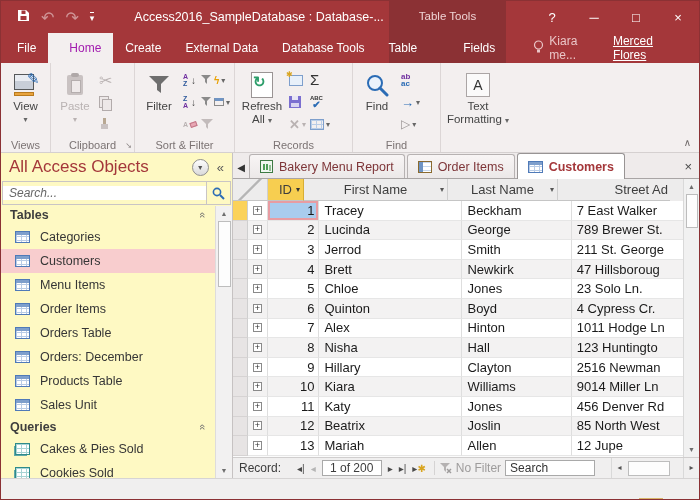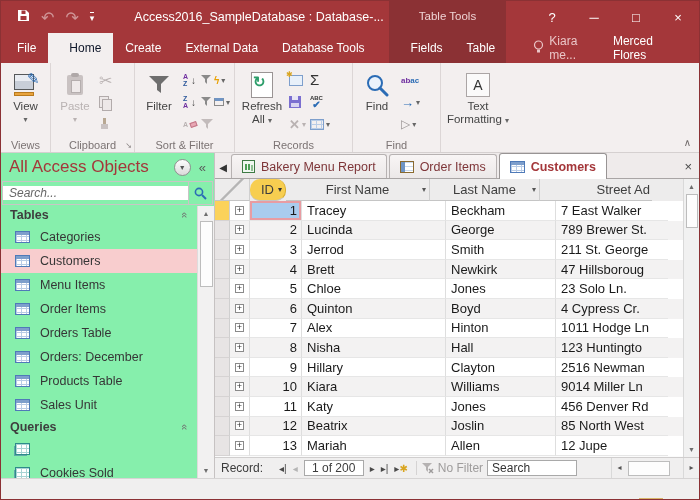--- a/index.html
+++ b/index.html
@@ -12,24 +12,24 @@
   .ctx-title { position:absolute; left:388px; top:9px; width:117px; text-align:center; font-size:11.5px; color:#EFD3D4; }
   .titlerow { position:absolute; top:0; left:0; right:0; height:32px; display:flex; align-items:center; }
   .qat { display:flex; align-items:center; gap:11px; margin-left:16px; }
   .qat .dis { color:#CF9496; }
   .qat-more { font-size:9px; border-top:1.5px solid #fff; line-height:8px; padding-top:1px; }
   .title-text { margin-left:40px; font-size:12.5px; white-space:nowrap; }
   .wincontrols { position:absolute; right:0; top:0; height:32px; display:flex; align-items:center; }
   .wbtn { width:42px; text-align:center; font-size:13px; cursor:default; }
   .tabrow { position:absolute; bottom:0; left:0; right:0; height:30px; display:flex; align-items:stretch; font-size:12px; }
   .rtab { padding:0 12px; display:flex; align-items:center; white-space:nowrap; }
-  .rtab.active { background:#F3EFEF; color:#0f172a;padding-left:21px; }
+  .rtab.active { background:#F3EFEF; color:#a21caf;padding-left:21px; }
   .rtab.ctx1 { margin-left:22px; }
   .tellme { display:flex; align-items:center; gap:5px; color:#EAC6C7; padding:0 12px; margin-left:14px; }
-  .username { margin-left:auto; margin-right:16px; display:flex; align-items:center; font-size:12px; }
+  .username { margin-left:auto; margin-right:16px; display:flex; align-items:center; font-size:12px;text-decoration:underline; }
 
   
   .ribbon { height:90px; background:#F3EFEF; border-bottom:1px solid #D5D0D0; display:flex; position:relative; }
   .rgroup { position:relative; border-right:1px solid #DCD6D6; padding:3px 2px 14px 2px; display:flex; align-items:flex-start; }
   .rgroup-label { position:absolute; bottom:1px; left:0; right:0; text-align:center; font-size:11px; color:#7B7373; white-space:nowrap; }
   .bigbtn { display:flex; flex-direction:column; align-items:center; width:44px; padding-top:4px; color:#444; font-size:11.5px; line-height:13px; }
   .bigbtn .bico { height:30px; display:flex; align-items:center; justify-content:center; }
   .dd { font-size:8px; color:#666; }
   .smallcol { display:flex; flex-direction:column; justify-content:flex-start; gap:4px; padding-top:5px; }
   .sbtn { height:18px; display:flex; align-items:center; gap:2px; padding:0 2px; }
@@ -78,31 +78,31 @@
   .newrec-ico::before { content:"✱"; position:absolute; left:-4px; top:-6px; color:#D9A520; font-size:8px; }
   .saverec-ico { width:12px; height:12px; background:#7B6FD0; position:relative; }
   .saverec-ico::before { content:""; position:absolute; left:3px; top:0; width:6px; height:4px; background:#E8E6F5; }
   .saverec-ico::after { content:""; position:absolute; left:2px; bottom:1px; width:8px; height:4px; background:#D8D4F0; }
   .del-x { color:#B9B2B2; font-size:13px; font-weight:bold; }
   .sigma { font-size:15px; color:#333; line-height:14px; }
   .abc-check { display:flex; flex-direction:column; align-items:center; font-size:6px; font-weight:bold; color:#333; line-height:6px; }
   .abc-check .ck { color:#2B6CB5; font-size:10px; line-height:8px; }
   .more-tbl { width:14px; height:11px; border:1px solid #7E9FCC; background-image:linear-gradient(#B9CCE6 1px,transparent 1px),linear-gradient(90deg,#B9CCE6 1px,transparent 1px); background-size:5px 4px; }
 
-  .replace-ico { display:flex; font-size:8px; line-height:7px; font-weight:bold; }
+  .replace-ico { display:flex; flex-direction:column; font-size:8px; line-height:7px; font-weight:bold; }
   .replace-ico .t1 { color:#7030A0; } .replace-ico .t2 { color:#2B6CB5; }
   .goto-arrow { color:#2B6CB5; font-size:13px; font-weight:bold; }
   .cursor-ico { color:#9A9494; font-size:12px; }
   .tf-a { width:24px; height:24px; border:1px solid #ABA5A5; background:#FBFAFA; display:flex; align-items:center; justify-content:center; font-size:14px; color:#333; }
 
   
   .content { display:flex; height:325px; }
 
   
-  .sidebar { width:214px; border-right:1px solid #C6C2C2; background:#86efac; position:relative; overflow:hidden; }
+  .sidebar { width:232px; border-right:1px solid #C6C2C2; background:#fef9c3; position:relative; overflow:hidden; }
   .np-title { height:28px; display:flex; align-items:center; padding:0 8px; }
   .np-title .t { font-size:17px; color:#A4373A; flex:1; white-space:nowrap; }
   .np-dd { width:17px; height:17px; border:1px solid #8F8F8F; border-radius:50%; background:linear-gradient(#FDFDFD,#DADADA); color:#555; font-size:7px; display:flex; align-items:center; justify-content:center; margin-right:8px; }
   .np-shutter { color:#5A5A5A; font-size:13px; }
   .np-search { height:24px; margin:0 1px; border:1px solid #C9C5C5; display:flex; align-items:center; }
   .np-search input { flex:1; border:0; outline:0; font-size:12px; font-style:italic; padding:0 6px; font-family:"Liberation Sans",sans-serif; color:#444; min-width:0; }
   .np-search input::placeholder { color:#666; font-style:italic; }
   .np-mag { width:24px; align-self:stretch; border-left:1px solid #C9C5C5; display:flex; align-items:center; justify-content:center; }
   .np-group { height:20px; display:flex; align-items:center; padding:0 10px 0 9px; }
   .np-group .g { font-size:12.5px; font-weight:bold; color:#3E3E3E; flex:1; }
@@ -123,21 +123,21 @@
     background:linear-gradient(#F8F5F5,#ECE8E8); border:1px solid #B7B2B2; border-bottom:none; border-radius:3px 3px 0 0; margin-right:2px; white-space:nowrap; }
   .dtab.active { background:#fff; font-weight:bold; color:#A4373A; height:26px; margin-bottom:-1px; border-color:#989494; }
   .tab-close { margin-left:auto; margin-right:7px; padding-bottom:4px; color:#4A4A4A; font-size:13px; }
 
   .sheet { position:relative; flex:1; background:#FBFBFB; overflow:hidden; }
   .sheet-inner { margin-right:16px; }
   .hrow { display:flex; height:22px; background:#EDECEC; font-size:13px; color:#3E3E3E; }
   .hcell { border-right:1px solid #CFCFCF; border-bottom:1px solid #C5C5C5; display:flex; align-items:center; justify-content:center; position:relative; background:#EDECEC; }
   .hcell .hdd { position:absolute; right:3px; font-size:8px; color:#555; }
   .h-corner { width:35px; background:linear-gradient(135deg,transparent 46%,#B5B5B5 48%,#B5B5B5 52%,transparent 54%) #EDECEC; }
-  .h-id { width:36px; background:#F7CE50; border-right-color:#D8AE33;border-radius:10px; }
+  .h-id { width:36px; background:#F7CE50; border-right-color:#D8AE33; }
   .h-id .hdd { color:#333; }
   .h-fn { width:144px; } .h-ln { width:110px; }
   .h-st { width:112px; border-right:none; justify-content:flex-end; padding-right:2px; overflow:hidden; }
 
   .drow { display:flex; height:19.6px; background:#fff; font-size:13px; color:#1A1A1A; }
   .drow:nth-of-type(even) { background:#F3F2F2; }
   .dcell { border-right:1px solid #DEDEDE; border-bottom:1px solid #E6E6E6; display:flex; align-items:center; overflow:hidden; white-space:nowrap; }
   .sel { width:15px; background:#E7E4E4; border-right:1px solid #CFCFCF; border-bottom:1px solid #D6D3D3; }
   .exp { width:20px; justify-content:center; background:inherit; }
   .plusbox { width:9px; height:9px; border:1px solid #8A8A8A; background:#fff; font-size:9px; line-height:7px; text-align:center; color:#333; }
@@ -207,22 +207,22 @@
         <span class="wbtn">×</span>
       </div>
     </div>
 
     <div class="tabrow">
       <div class="rtab" style="margin-left:4px">File</div>
       <div class="rtab active">Home</div>
       <div class="rtab">Create</div>
       <div class="rtab">External Data</div>
       <div class="rtab">Database Tools</div>
+      <div class="rtab">Table</div>
       <div class="rtab ctx1">Fields</div>
-      <div class="rtab">Table</div>
       <div class="tellme">
         <span>
           <svg width="11" height="14">
               <circle cx="5.5" cy="5" r="4" fill="none" stroke="#EAC6C7" stroke-width="1.2"></circle>
               <rect x="4" y="9.5" width="3" height="3" fill="#EAC6C7"></rect>
             </svg>
         </span>
         <span>Kiara me...</span>
       </div>
       <div class="username">Merced Flores</div>
@@ -477,20 +477,21 @@
         </div>
 
       <div class="np-group">
         <span class="g">Queries</span>
         <span class="np-chev">«</span>
       </div>
       <div class="np-queries">
 
           <div class="np-item">
             <span class="mini-query"></span>
+            <span class="lbl">Cakes &amp; Pies Sold</span>
           </div>
 
           <div class="np-item">
             <span class="mini-query"></span>
             <span class="lbl">Cookies Sold</span>
           </div>
         </div>
 
       <div class="side-scroll">
         <span class="ss-btn">▲</span>

